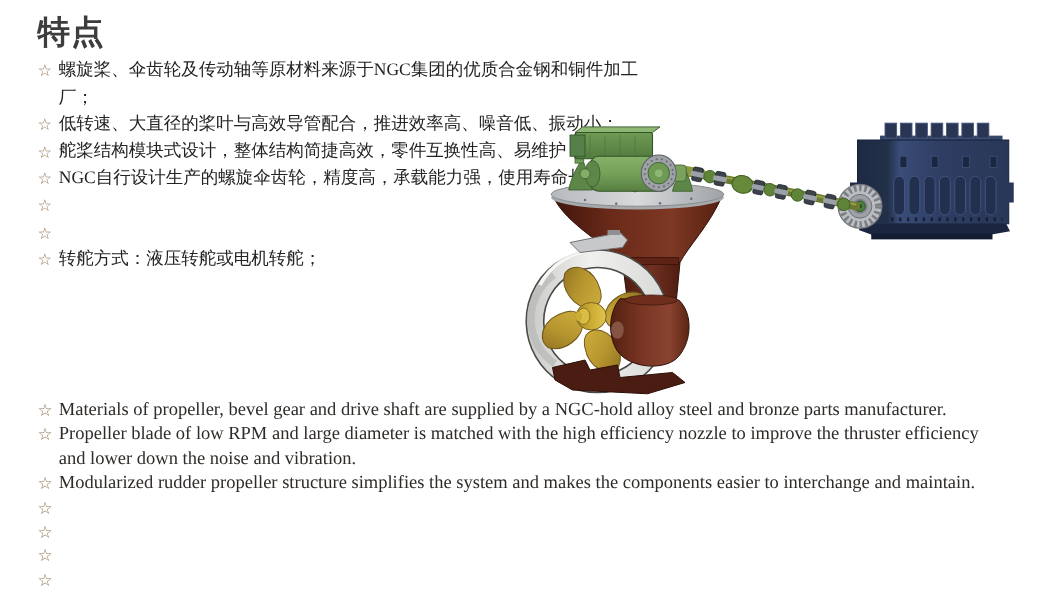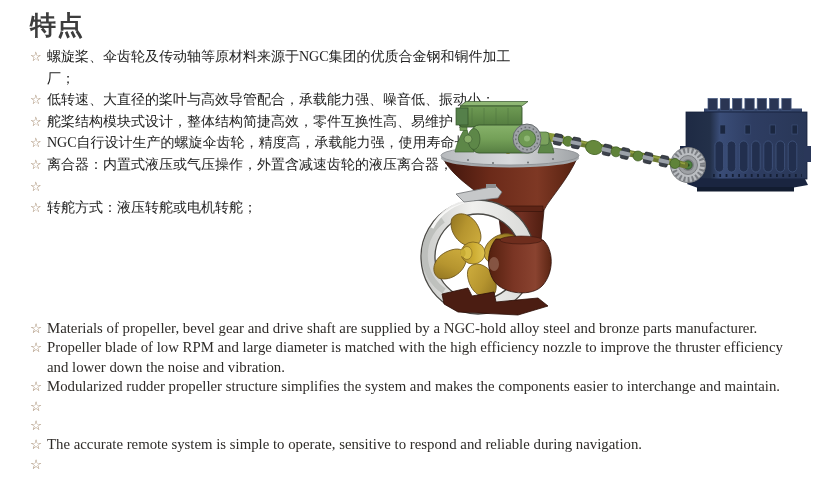--- a/index.html
+++ b/index.html
@@ -34,33 +34,32 @@
     <span class="zh">特点</span>
   </div>
 
   <ul class="feat zh-list">
     <li>
         <span class="star">☆</span>
         <span>螺旋桨、伞齿轮及传动轴等原材料来源于NGC集团的优质合金钢和铜件加工厂；</span>
       </li>
     <li>
         <span class="star">☆</span>
-        <span>低转速、大直径的桨叶与高效导管配合，承载能力强、噪音低、振动小；</span>
+        <span>低转速、大直径的桨叶与高效导管配合，推进效率高、噪音低、振动小；</span>
       </li>
     <li>
         <span class="star">☆</span>
         <span>舵桨结构模块式设计，整体结构简捷高效，零件互换性高、易维护；</span>
       </li>
     <li>
         <span class="star">☆</span>
         <span>NGC自行设计生产的螺旋伞齿轮，精度高，承载能力强，使用寿命长；</span>
       </li>
     <li>
         <span class="star">☆</span>
-        <span>离合器：内置式液压或气压操作，外置含减速齿轮的液压离合器；</span>
       </li>
     <li>
         <span class="star">☆</span>
       </li>
     <li>
         <span class="star">☆</span>
         <span>转舵方式：液压转舵或电机转舵；</span>
       </li>
   </ul>
 
@@ -78,21 +77,20 @@
         <span>Modularized rudder propeller structure simplifies the system and makes the components easier to interchange and maintain.</span>
       </li>
     <li>
         <span class="star">☆</span>
       </li>
     <li>
         <span class="star">☆</span>
       </li>
     <li>
         <span class="star">☆</span>
-        <span>The accurate remote system is simple to operate, sensitive to respond and reliable during navigation.</span>
       </li>
     <li>
         <span class="star">☆</span>
       </li>
   </ul>
 
   <svg class="illus" viewBox="0 0 430 234" aria-hidden="true">
     <defs>
       <linearGradient id="gEng" x1="0" y1="0" x2="1" y2="0">
         <stop offset="0" stop-color="#1e2a44"></stop>

